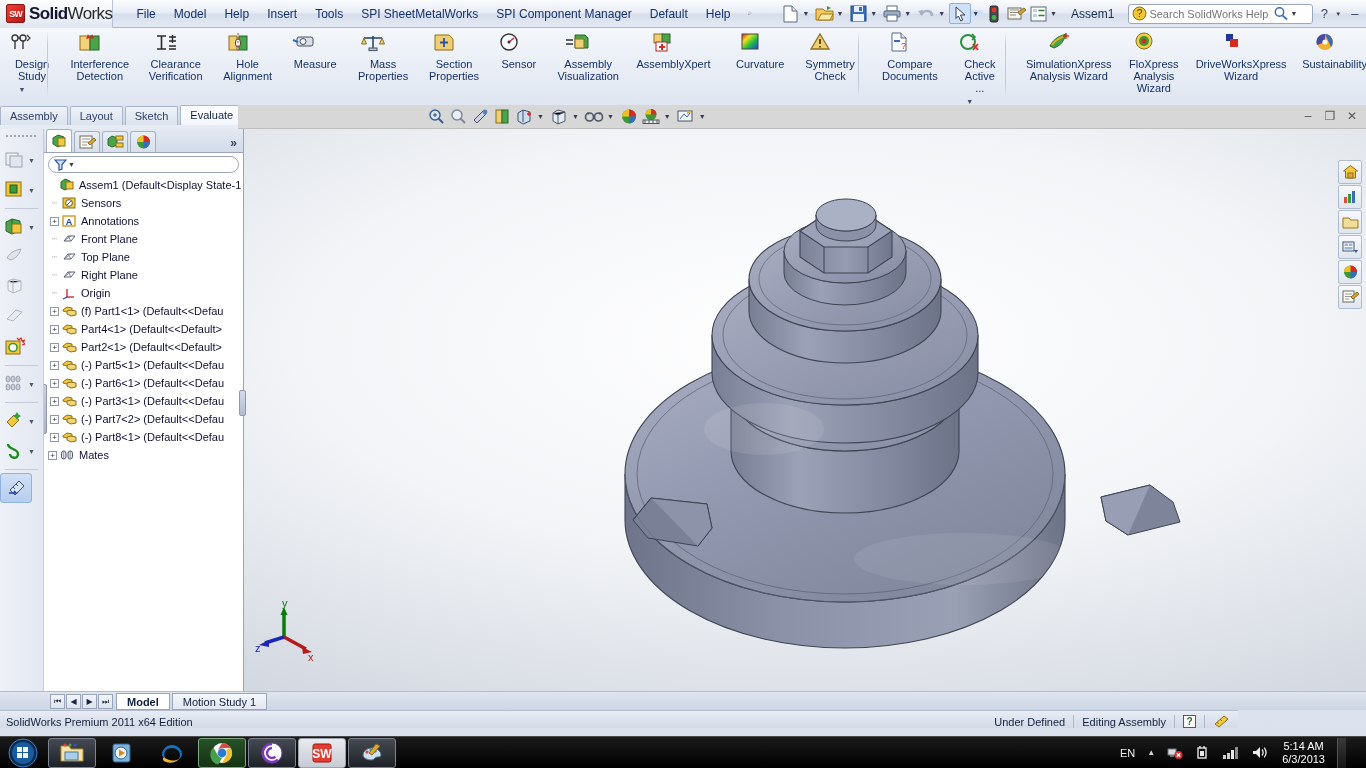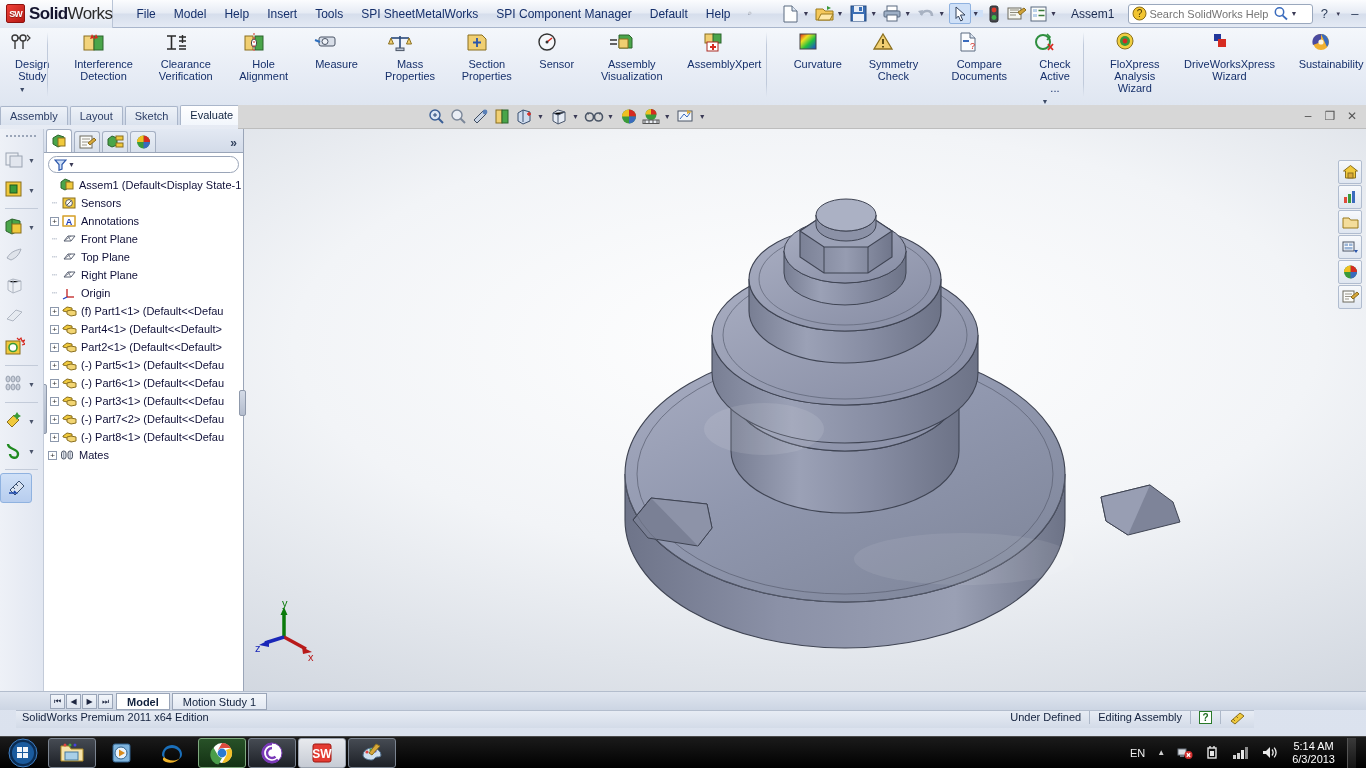--- a/index.html
+++ b/index.html
@@ -123,35 +123,35 @@
   
   .bottomtabs { position:absolute; left:0; top:691px; width:1366px; height:19px;
       background:linear-gradient(#dfe5ef,#ccd5e3); display:flex; align-items:center;
       border-top:1px solid #b3bdcd; }
   .navbtn { width:15px; height:15px; margin-right:1px; font-size:8px; line-height:14px;
       text-align:center; color:#1c2540; background:linear-gradient(#f2f5fa,#dde4ef);
       border:1px solid #9aa5b8; }
   .btab { height:17px; line-height:16px; padding:0 10px; margin-left:2px; font-size:11px;
       color:#10203d; background:linear-gradient(#f4f7fb,#e2e8f2); border:1px solid #9aa5b8; }
   .btab.active { font-weight:bold; background:#fff; }
-  .statusbar { position:absolute; left:16px; top:710px; width:1238px; height:18px;
+  .statusbar { position:absolute; left:0; top:710px; width:1238px; height:18px;
       background:linear-gradient(#e7ecf4,#d3dbe8); border-top:1px solid #b3bdcd;
-      display:flex; align-items:flex-start; font-size:11px; color:#12203c; }
+      display:flex; align-items:flex-end; font-size:11px; color:#12203c; }
   .st-sep { width:1px; height:13px; background:#adb8c9; margin:0 8px; }
 
   
   .taskbar { position:absolute; left:0; top:736px; width:1366px; height:32px;
       background:linear-gradient(#1b1b1b,#000000); border-top:1px solid #4a4a4a;
       display:flex; align-items:center; }
   .startorb { width:46px; height:30px; display:flex; align-items:center; justify-content:center; }
   .tb-app { width:48px; height:30px; margin-left:2px; display:flex; align-items:center;
       justify-content:center; border:1px solid transparent; border-radius:3px; }
   .tb-app.pinned { background:linear-gradient(#5c6470aa,#2b303aaa); border-color:#7b8490; }
   .tb-app.chrome { background:linear-gradient(#2f6e2faa,#1d4a1daa); border-color:#7fa97f; }
-  .tray { margin-left:auto; display:flex; align-items:center; color:#eee; font-size:11px; padding-right:10px; }
+  .tray { margin-left:auto; display:flex; align-items:center; color:#eee; font-size:11px; padding-right:20px; }
   .tray .cell { padding:0 6px; display:flex; align-items:center; }
   .clock { text-align:center; line-height:13px; font-size:11px; color:#fff; padding:0 8px; }
   .showdesk { width:9px; height:30px; margin-left:4px;
       background:linear-gradient(#3a3a3a,#141414); border-left:1px solid #555; }
 </style>
 </head>
 <body>
 
 <div class="app">
 
@@ -449,20 +449,31 @@
             <path d="M15 13l5 6M20 13l-5 6" stroke="#d62b21" stroke-width="1.8"></path>
           </svg>
       </span>
       <span class="rb-lbl">Check
 Active ...</span>
       <span class="rb-caret">▼</span>
     </div>
 
     <div class="rb-div"></div>
 
+    <div class="rb-item">
+      <span class="rb-ico">
+        <svg width="26" height="22" viewBox="0 0 26 22">
+            <path d="M4 15c4-8 10-10 16-12-2 6-4 11-12 14z" fill="#4aa54a" stroke="#2c642c"></path>
+            <path d="M6 14c3-5 8-7 12-9" stroke="#e0b020" stroke-width="2" fill="none"></path>
+            <path d="M20 2v6M17 5h6" stroke="#d62b21" stroke-width="1.4"></path>
+          </svg>
+      </span>
+      <span class="rb-lbl">SimulationXpress
+Analysis Wizard</span>
+    </div>
 
     <div class="rb-item">
       <span class="rb-ico">
         <svg width="24" height="22" viewBox="0 0 24 22">
             <circle cx="12" cy="10" r="8" fill="#f0cf40" stroke="#8a6f1e"></circle>
             <circle cx="12" cy="10" r="5" fill="#3a9a3a"></circle>
             <circle cx="12" cy="10" r="2.4" fill="#d62b21"></circle>
           </svg>
       </span>
       <span class="rb-lbl">FloXpress

